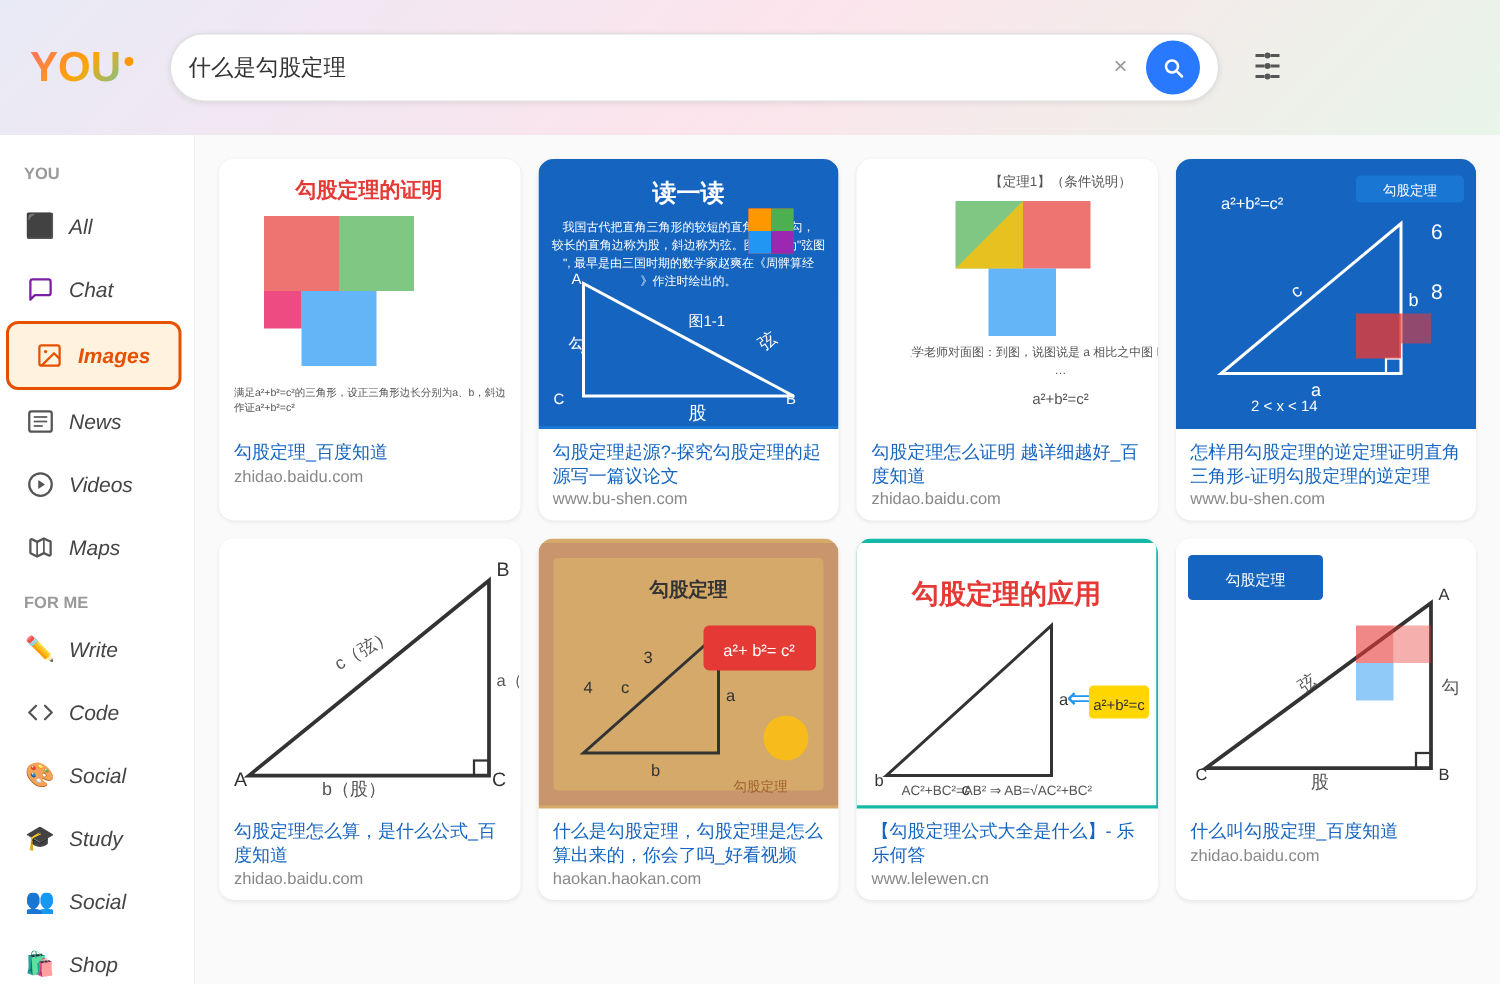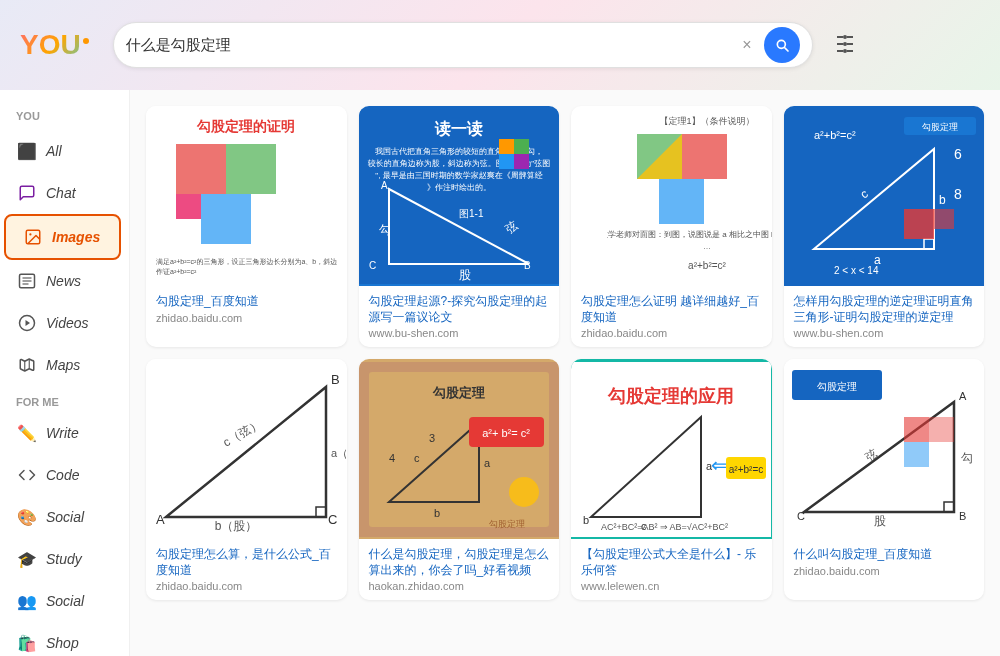--- a/index.html
+++ b/index.html
@@ -477,21 +477,21 @@
             <text x="30" y="100" font-size="11" fill="#333">4</text>
             <text x="70" y="80" font-size="11" fill="#333">3</text>
 
             <circle cx="165" cy="130" r="15" fill="#ffc107" opacity="0.8"></circle>
 
             <text x="130" y="165" font-size="9" fill="#a06030">勾股定理</text>
           </svg>
         </div>
         <div class="card-info">
           <div class="card-title">什么是勾股定理，勾股定理是怎么算出来的，你会了吗_好看视频</div>
-          <div class="card-domain">haokan.zhidao.com</div>
+          <div class="card-domain">haokan.haokan.com</div>
         </div>
       </div>
 
       <div class="image-card">
         <div class="image-thumb" style="background:#14b8a6;">
           <svg width="200" height="175" viewBox="0 0 200 175">
             <rect width="200" height="175" fill="white"></rect>
 
             <text x="100" y="40" font-size="18" font-weight="bold" fill="#e53935" text-anchor="middle">勾股定理的应用</text>
 

